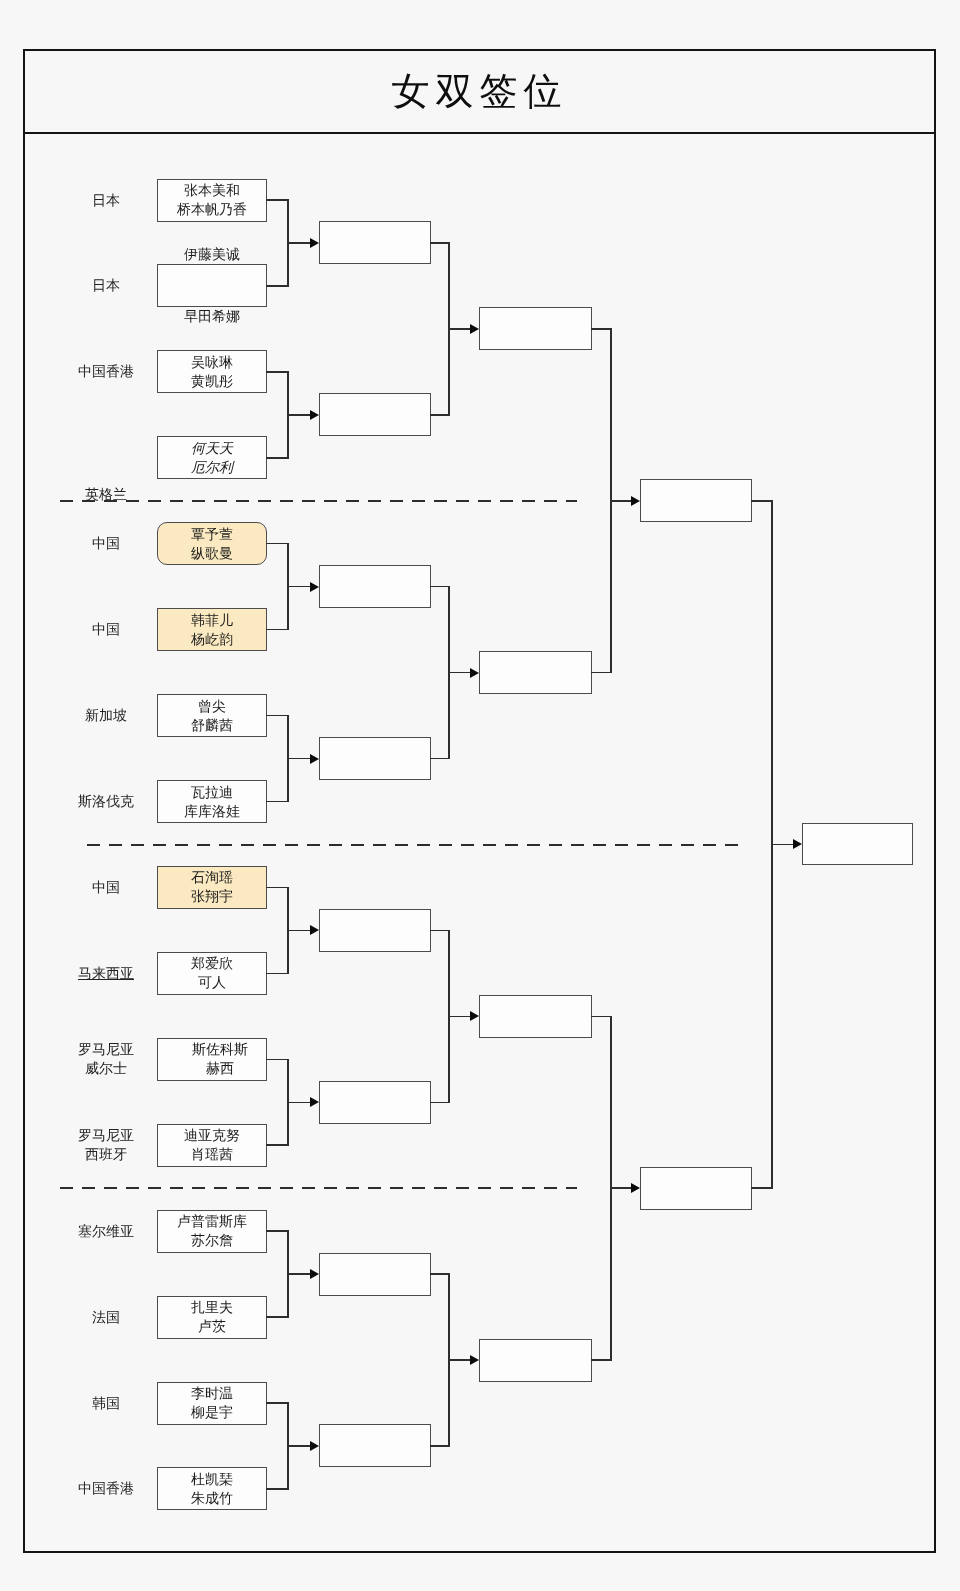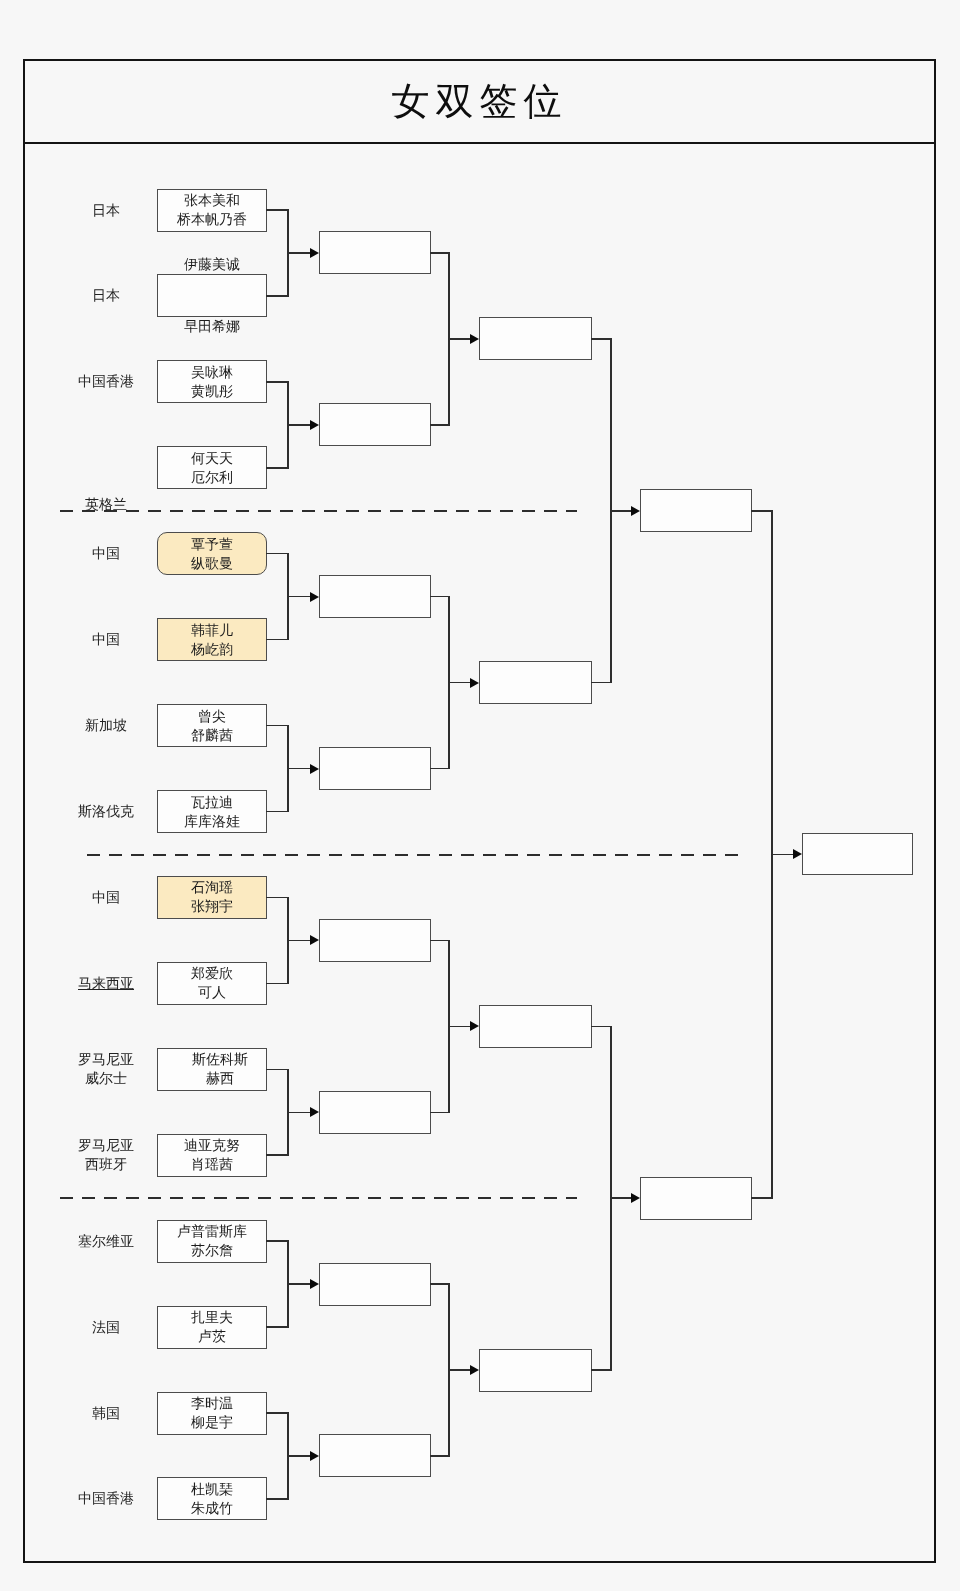--- a/index.html
+++ b/index.html
@@ -4,21 +4,21 @@
 <style>
   html,body{margin:0;padding:0;}
   body{
     width:960px;height:1591px;
     background:#f7f7f7;
     font-family:"Liberation Sans","DejaVu Sans",sans-serif;
     color:#1c1c1c;
     position:relative;
     overflow:hidden;
   }
-  #page{position:absolute;left:0;top:16px;width:960px;height:1389px;}
+  #page{position:absolute;left:0;top:6px;width:960px;height:1389px;}
   .frame{
     position:absolute;left:23px;top:43px;width:913px;height:1504px;
     box-sizing:border-box;border:2.5px solid #141414;background:#f7f7f7;
   }
   .titlebar{
     position:absolute;left:23px;top:43px;width:913px;height:85px;
     box-sizing:border-box;border:2.5px solid #141414;
     display:flex;align-items:center;justify-content:center;
   }
   .titlebar span{
@@ -80,21 +80,21 @@
       <div class="country" style="left: 45px; top: 356.36px; width: 122px;">
         <div>中国香港</div>
       </div>
       <div class="box team-box" style="left: 157px; top: 344.36px; width: 110px; height: 43px; text-align: center;">
         <div>吴咏琳</div>
         <div>黄凯彤</div>
       </div>
       <div class="country" style="left: 45px; top: 442.29px; width: 122px; margin-top: 37px;">
         <div>英格兰</div>
       </div>
-      <div class="box team-box" style="left: 157px; top: 430.29px; width: 110px; height: 43px;">
+      <div class="box team-box" style="left: 157px; top: 430.29px; width: 110px; height: 43px; font-style: italic;">
         <div>何天天</div>
         <div>厄尔利</div>
       </div>
       <div class="country" style="left: 45px; top: 528.22px; width: 122px;">
         <div>中国</div>
       </div>
       <div class="box team-box hl" style="left: 157px; top: 516.22px; width: 110px; height: 43px; border-radius: 10px;">
         <div>覃予萱</div>
         <div>纵歌曼</div>
       </div>

